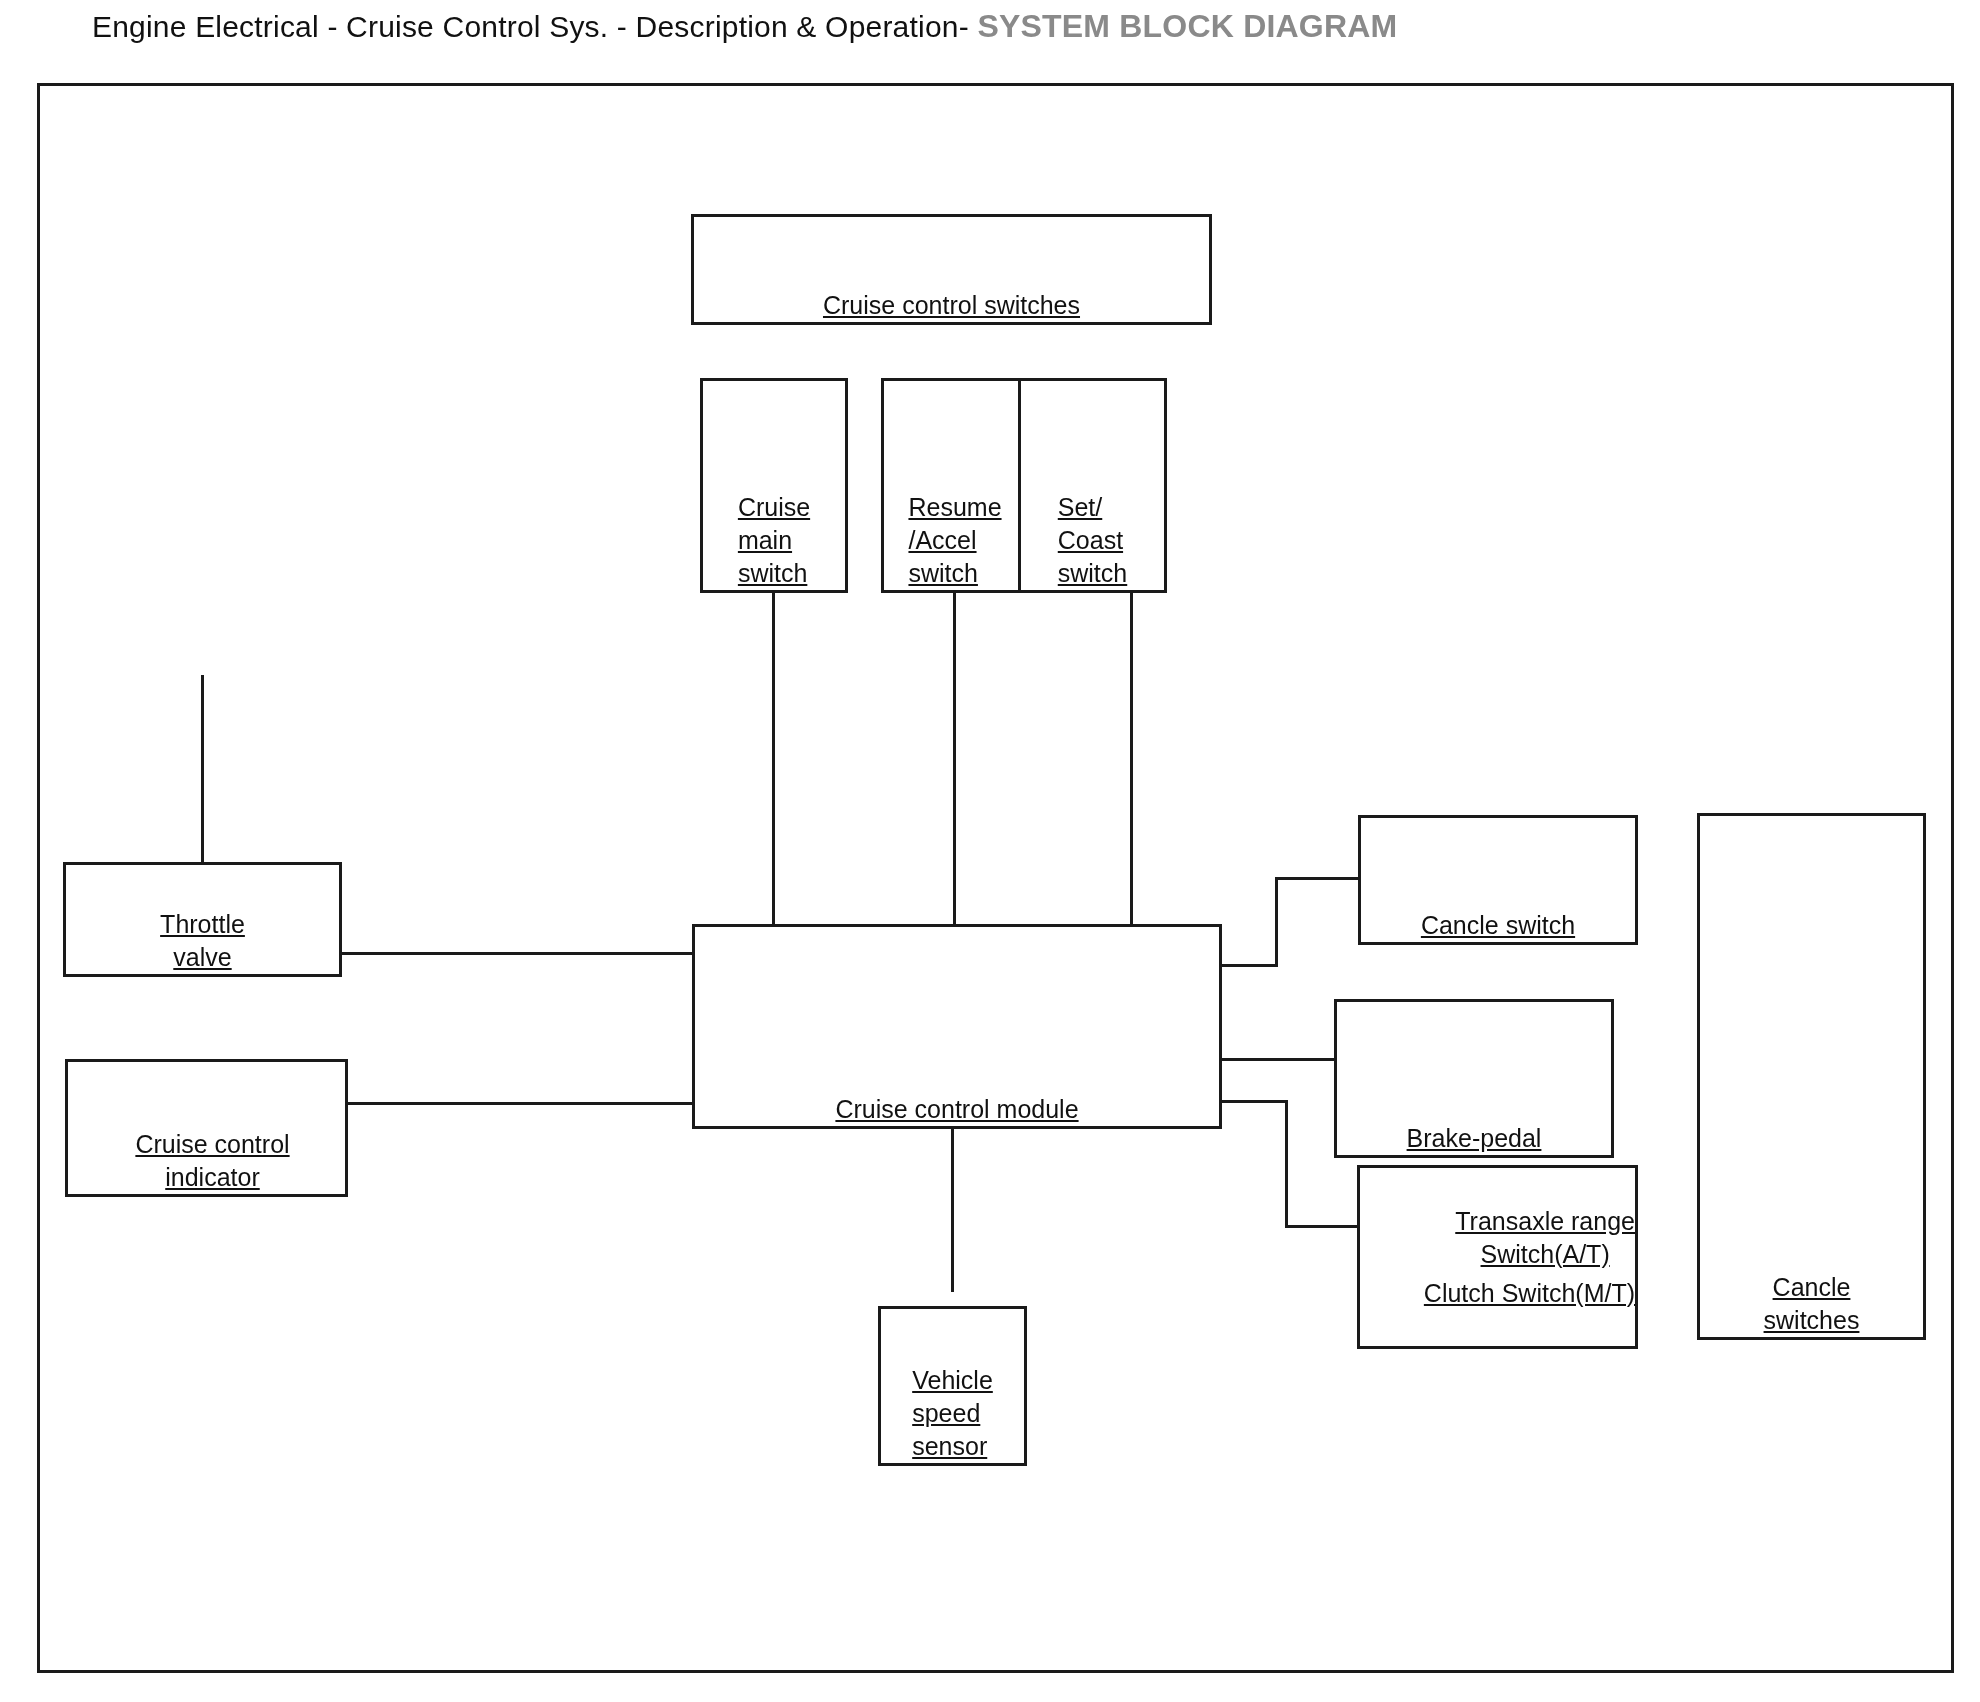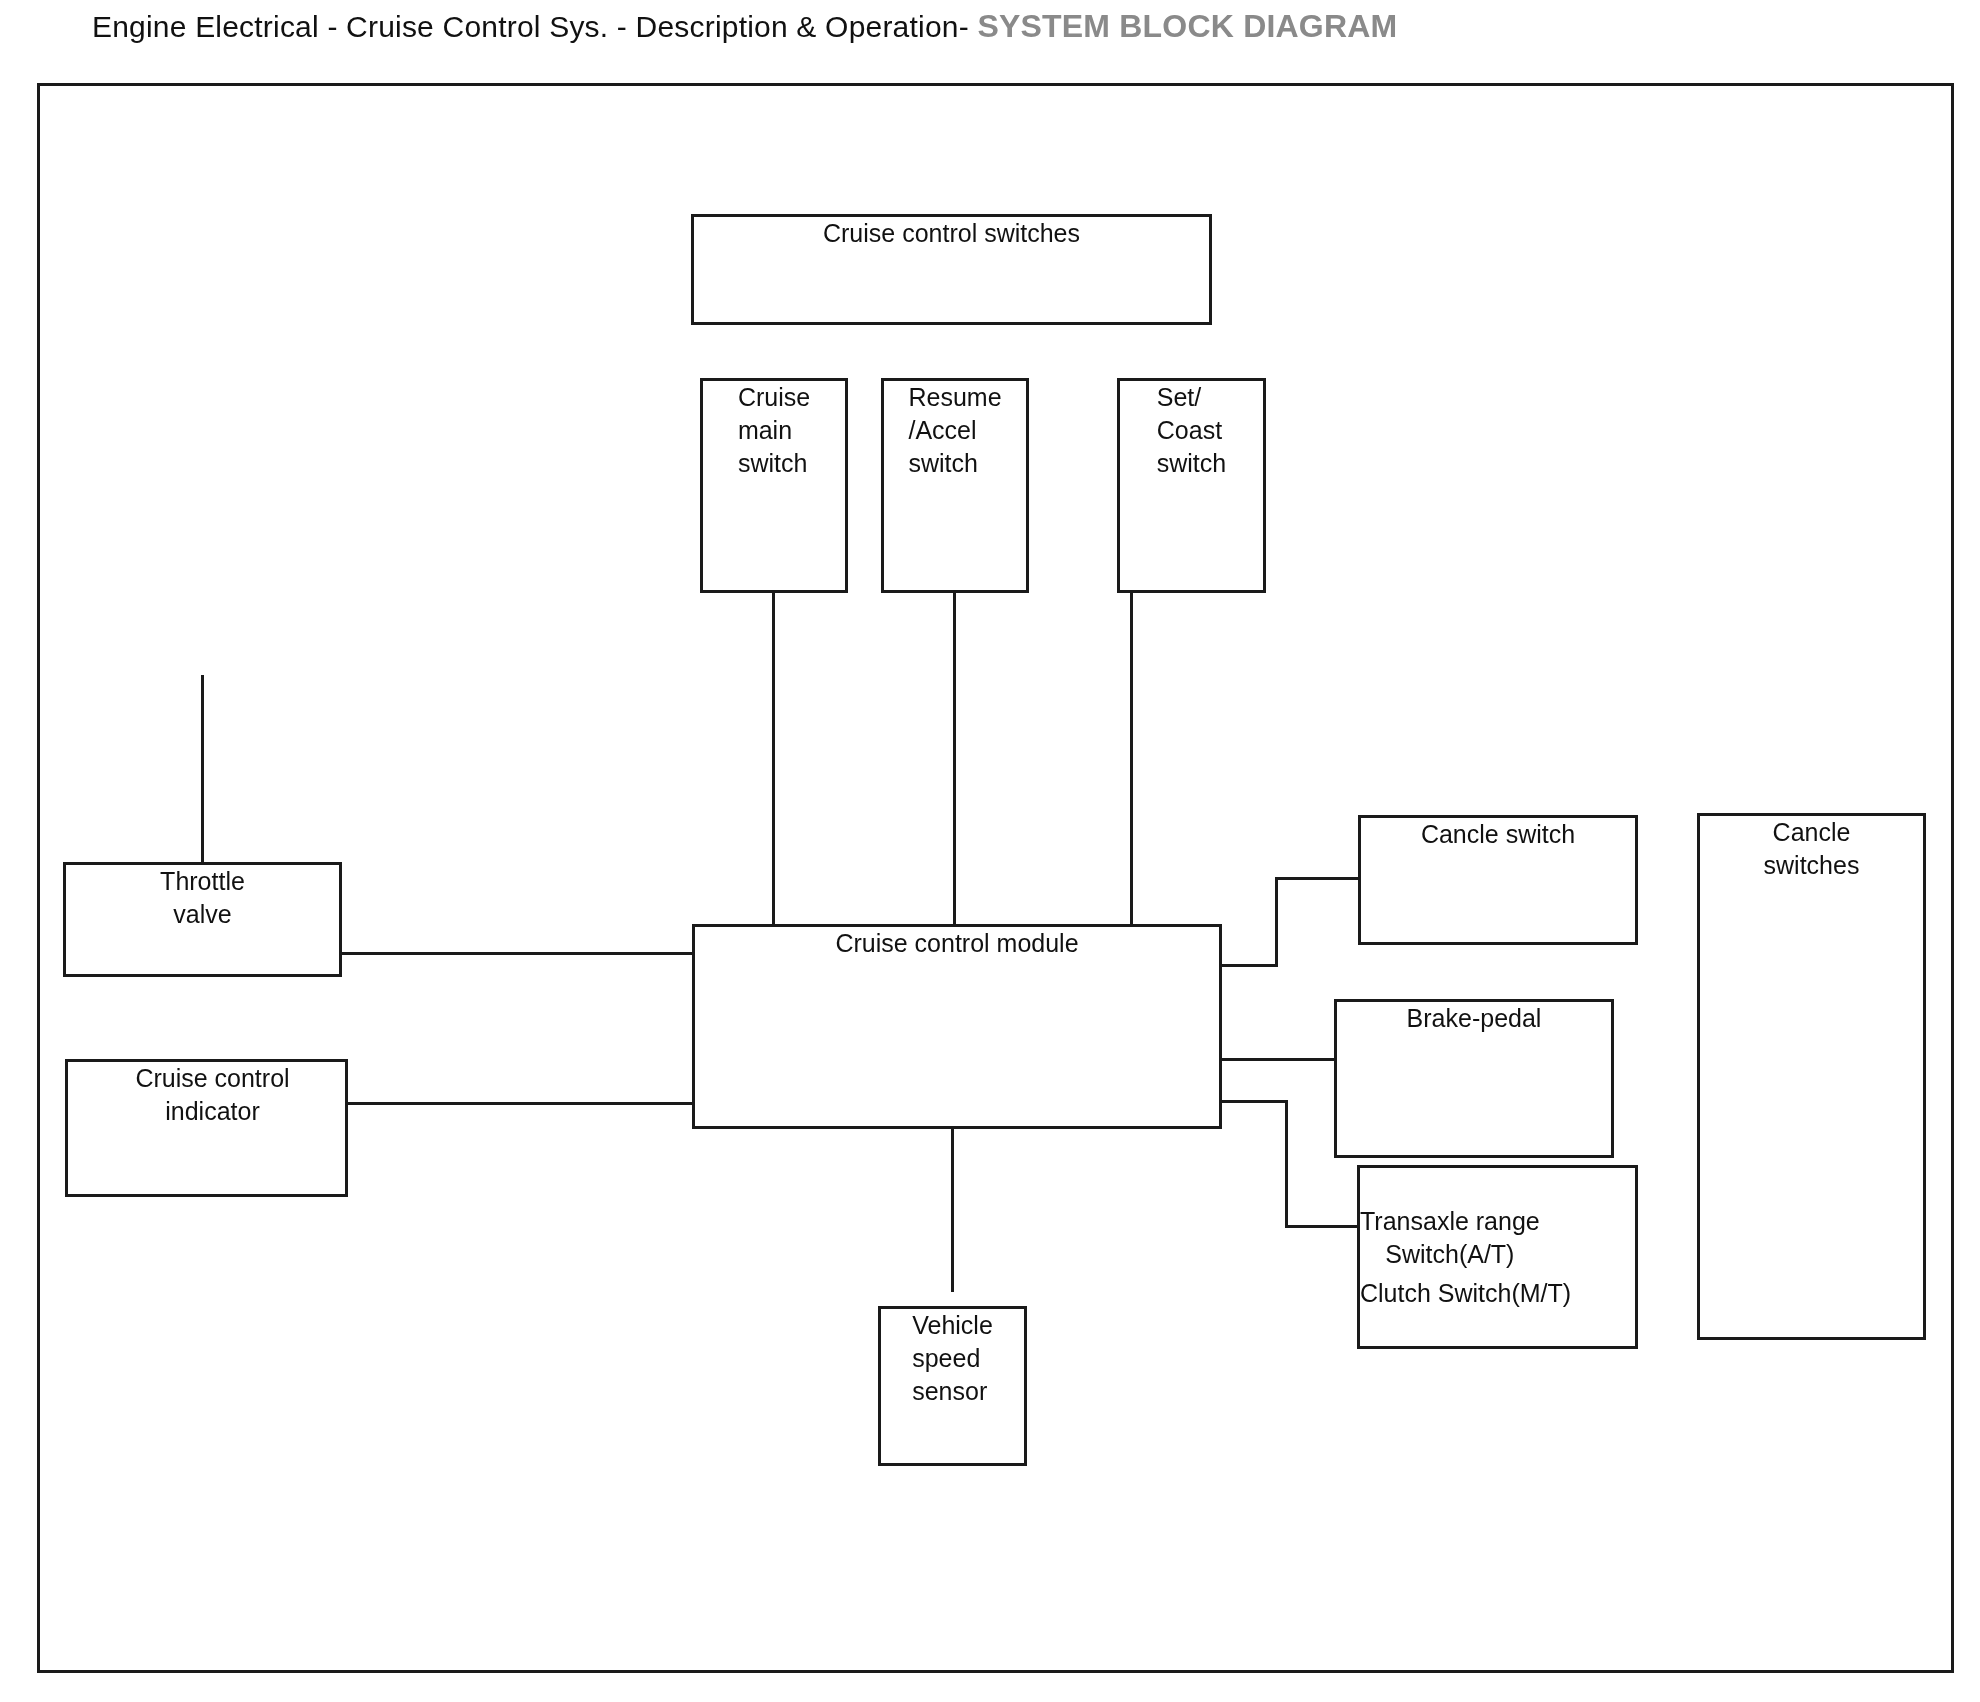--- a/index.html
+++ b/index.html
@@ -35,44 +35,45 @@
     left:37px; top:83px;
     width:1911px; height:1584px;
     border:3px solid var(--line);
     background:transparent;
   }
   .node{
     position:absolute;
     border:3px solid var(--line);
     background:var(--bg);
     display:flex;
-    align-items:flex-start;
+    align-items:flex-end;
     justify-content:center;
     box-sizing:border-box;
     z-index:2;
+    text-decoration:underline;
   }
   .node .lbl{
     font-size:25px;
     line-height:1.32;
     text-align:center;
     white-space:pre-line;
   }
   .node.ta-left .lbl{ text-align:left; }
   .node.stack .lbl{ display:block; }
   .node .lbl.gap-top{ margin-top:6px; }
   .conn{
     position:absolute;
     background:var(--line);
     z-index:1;
   }
   
   #n-ccs-header    { left:691px;  top:214px;  width:521px; height:111px; }
   #n-main-switch   { left:700px;  top:378px;  width:148px; height:215px; }
   #n-resume-switch { left:881px;  top:378px;  width:148px; height:215px; }
-  #n-set-switch    { left:1117px; top:378px;  width:149px; height:215px; }
+  #n-set-switch    { left:1018px; top:378px;  width:149px; height:215px; }
   #n-accel-pedal   { left:63px;   top:555px;  width:279px; height:120px; }
   #n-throttle      { left:63px;   top:862px;  width:279px; height:115px; }
   #n-indicator     { left:65px;   top:1059px; width:283px; height:138px;padding-left:12px; }
   #n-module        { left:692px;  top:924px;  width:530px; height:205px; }
   #n-cancle-switch { left:1358px; top:815px;  width:280px; height:130px; }
   #n-brake-pedal   { left:1334px; top:999px;  width:280px; height:159px; }
   #n-transaxle     { left:1357px; top:1165px; width:281px; height:184px; flex-direction:column; }
   #n-cancle-group  { left:1697px; top:813px;  width:229px; height:527px; }
   #n-vss           { left:878px;  top:1292px; width:149px; height:160px;margin-top:14px; }
 </style>

